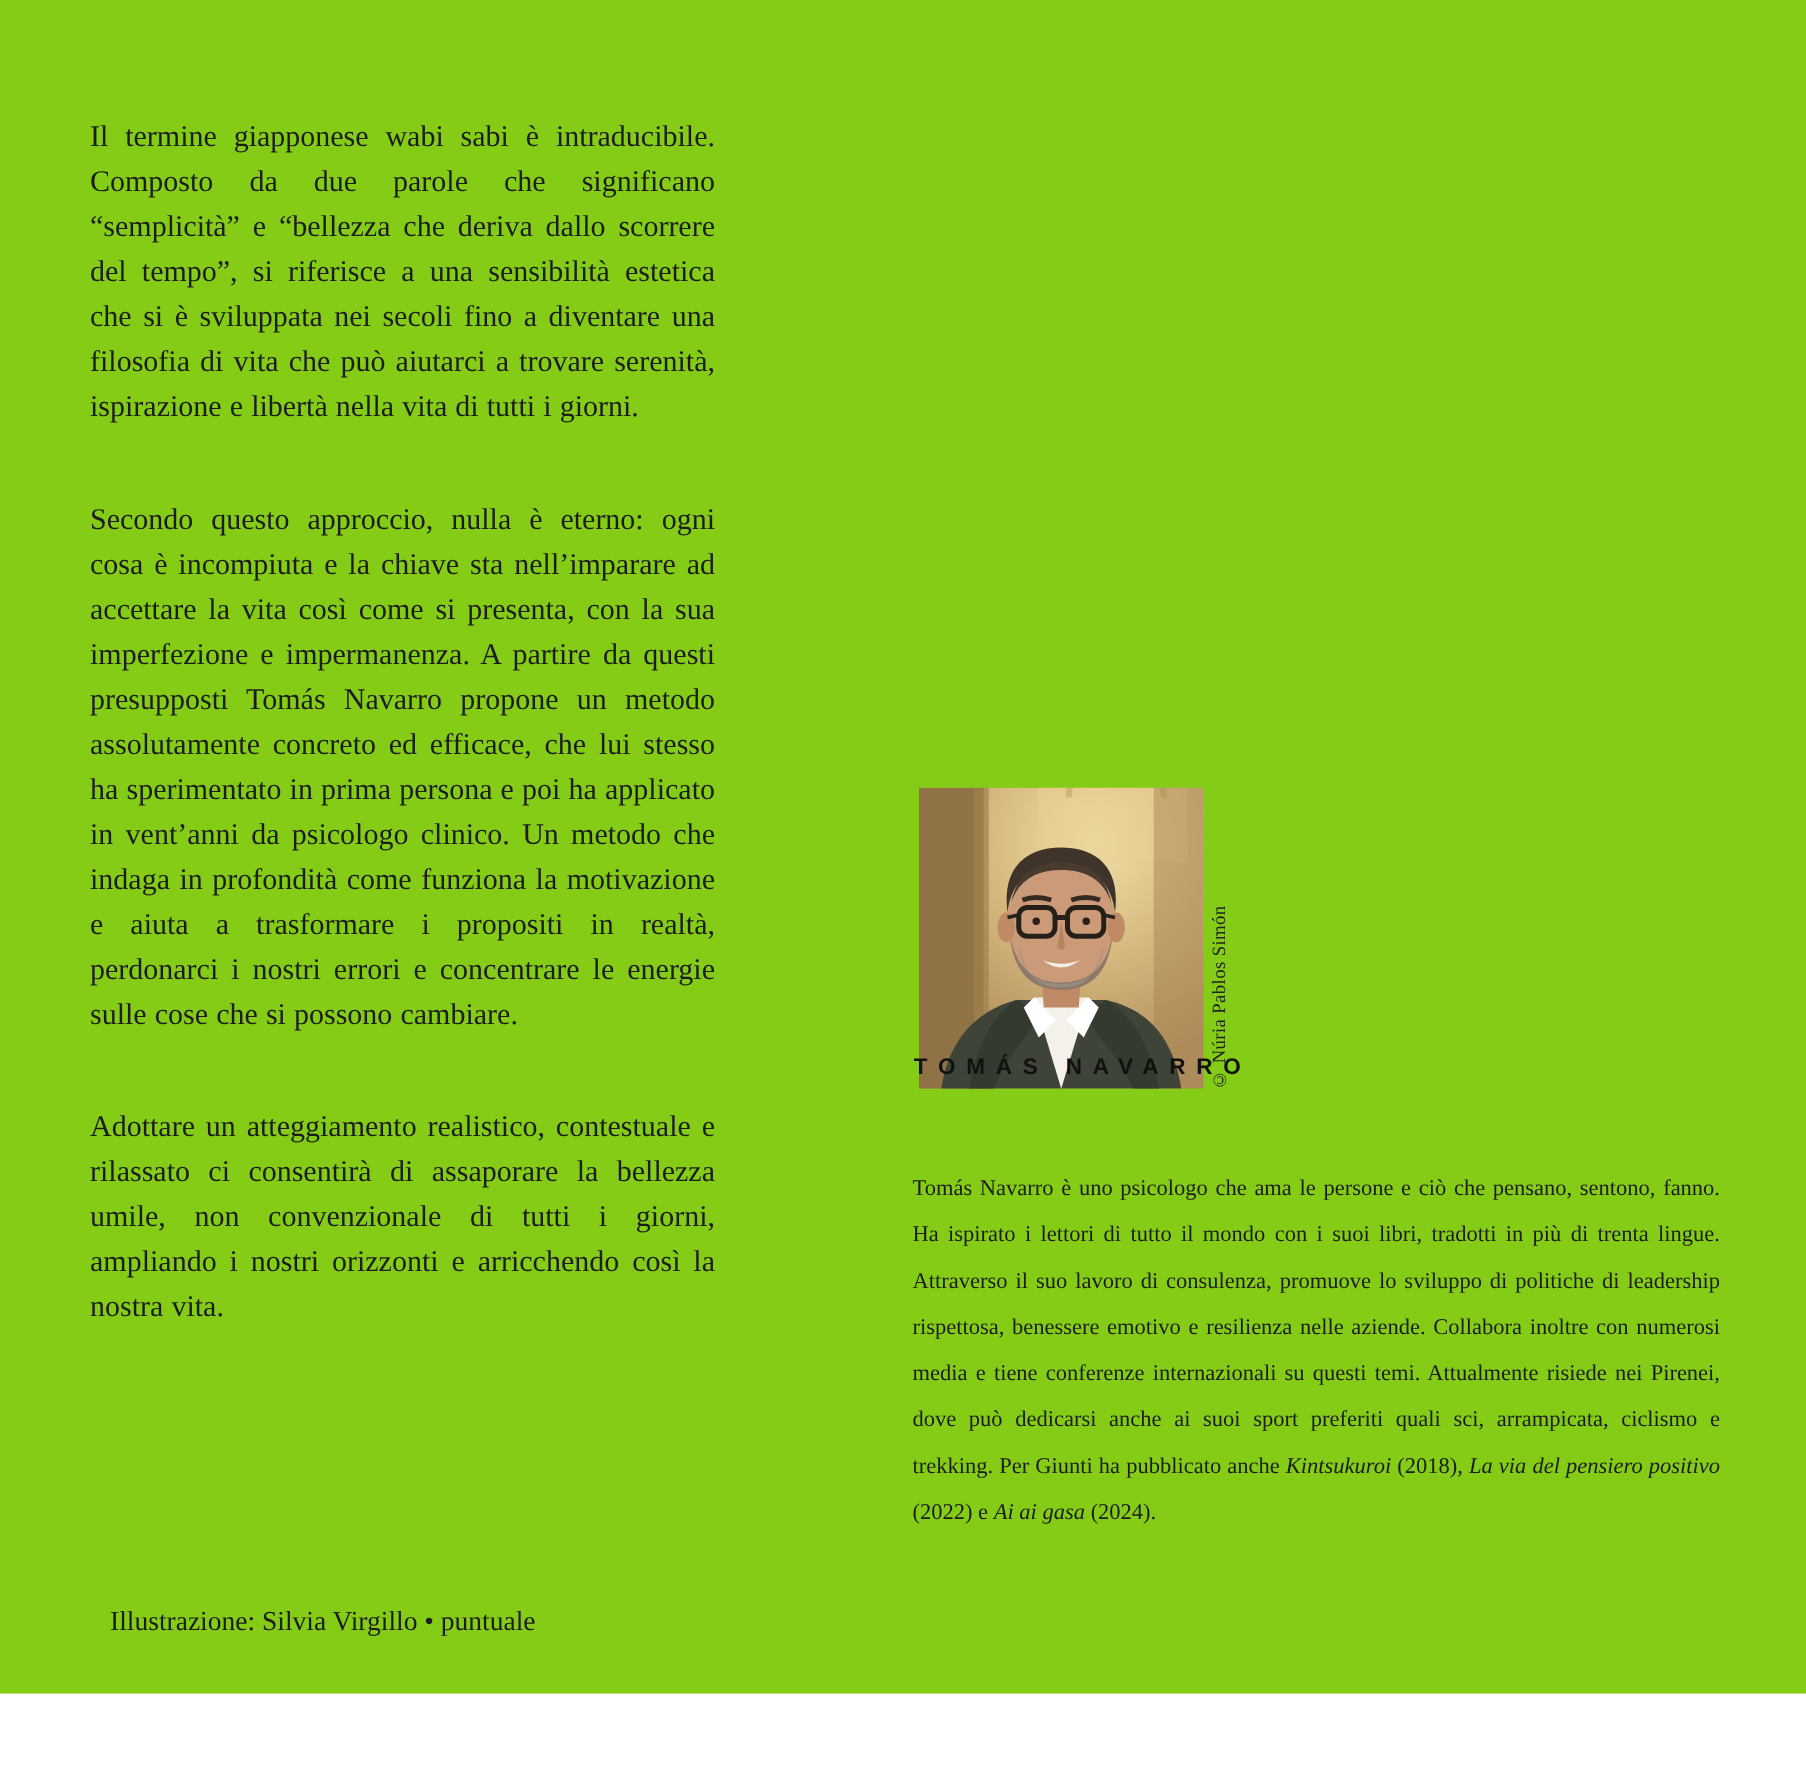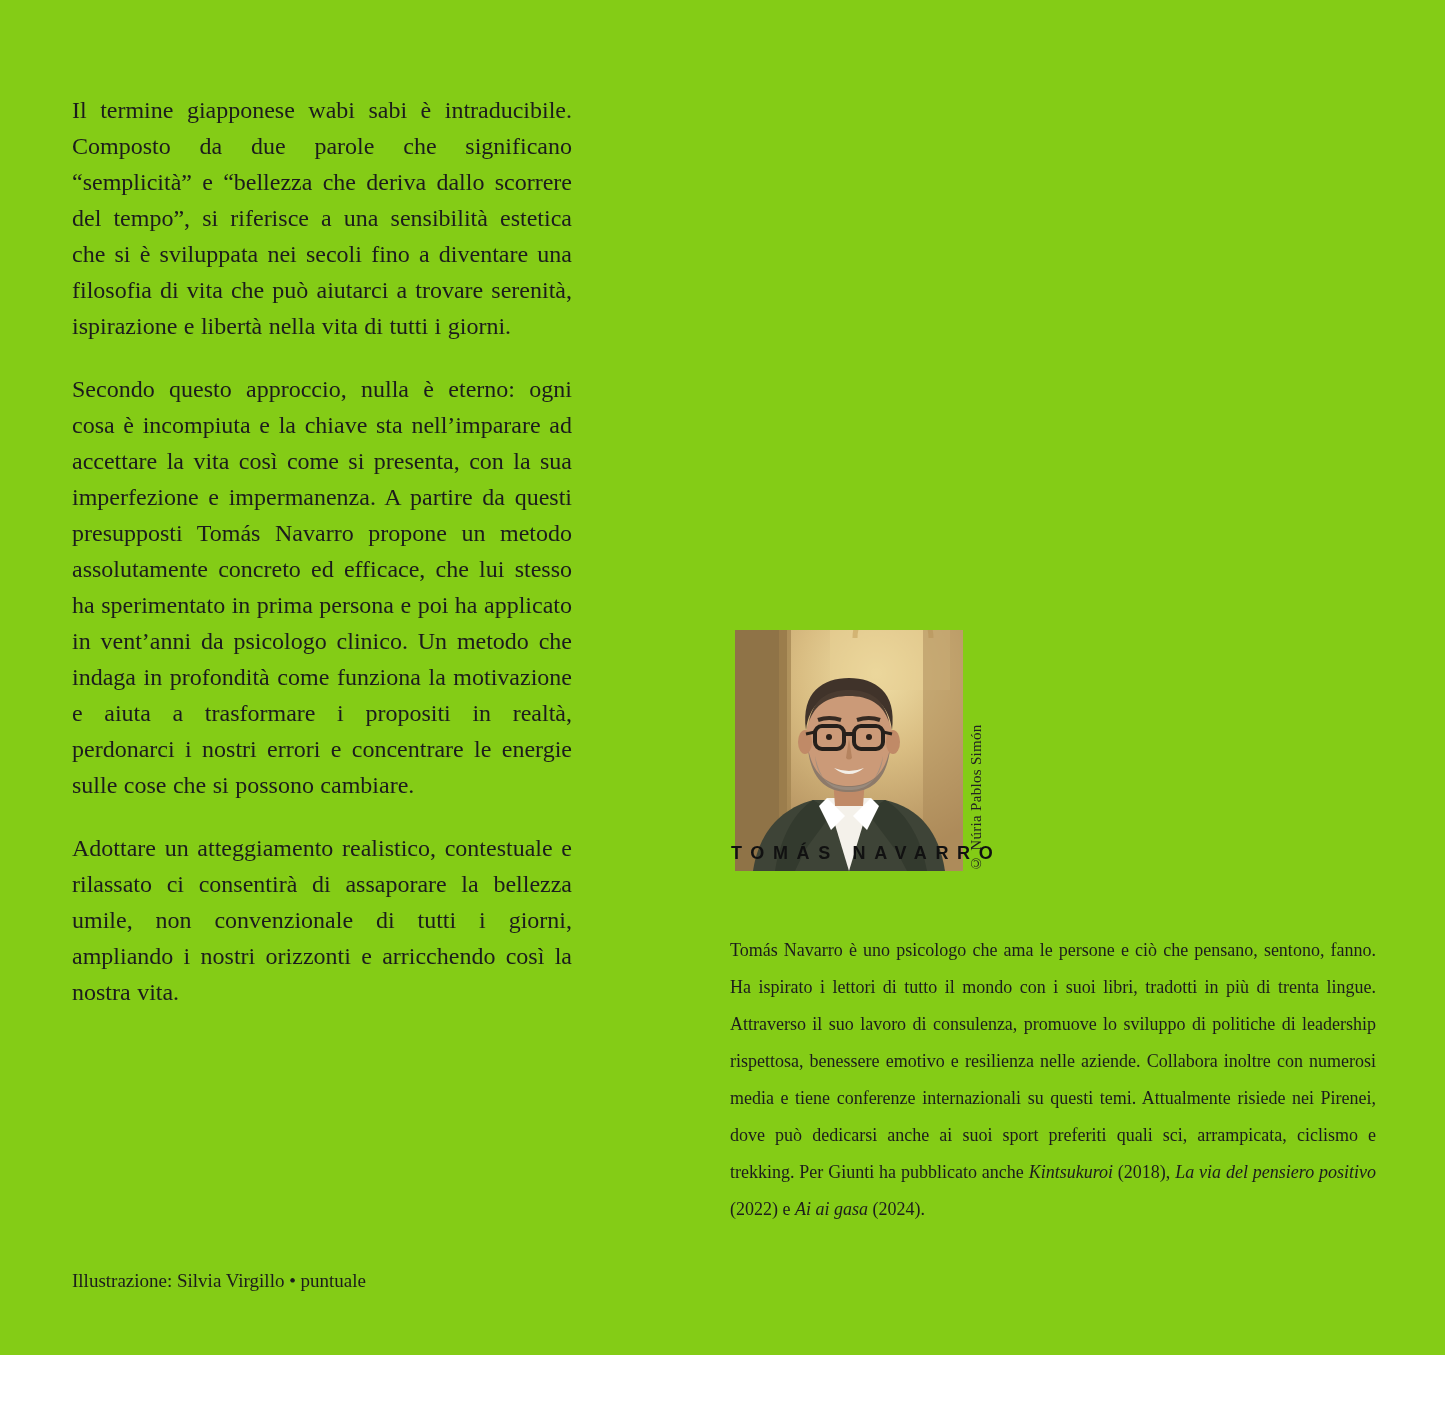--- a/index.html
+++ b/index.html
@@ -26,31 +26,31 @@
   .body-text {
     margin: 0;
     font-size: 24px;
     line-height: 36px;
     text-align: justify;
     hyphens: auto;
     -webkit-hyphens: auto;
     word-spacing: 0.02em;
   }
   .left-col p + p {
-    margin-top: 27px;
+    margin-top: 54px;
   }
   .credits {
     position: absolute;
     left: 72px;
     top: 1266px;
     width: 520px;
   }
   .credits p {
-    margin: 0;
-    font-size: 19px;
+    margin: 16px;
+    font-size: 22px;
     line-height: 30px;
     text-align: left;
   }
   
   .photo-wrap {
     position: absolute;
     left: 735px;
     top: 630px;
     width: 228px;
     height: 241px;

